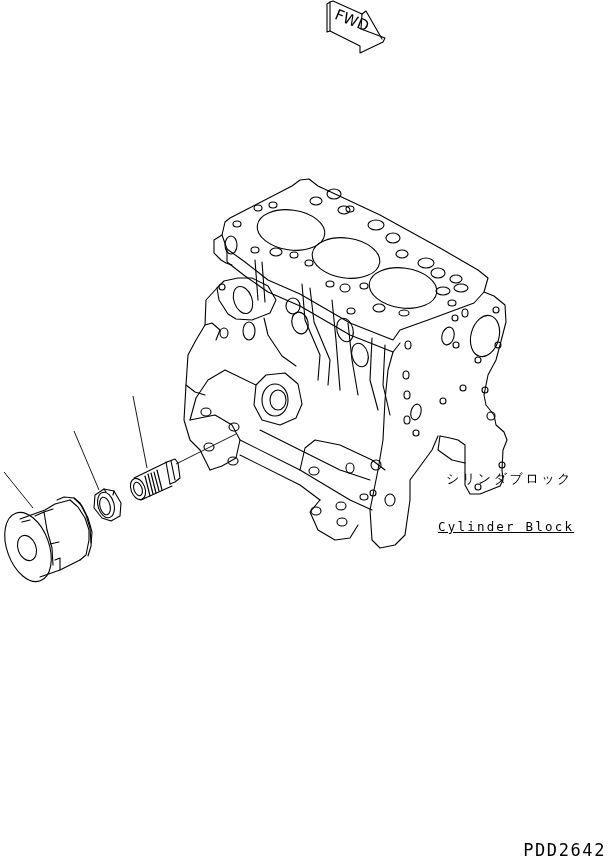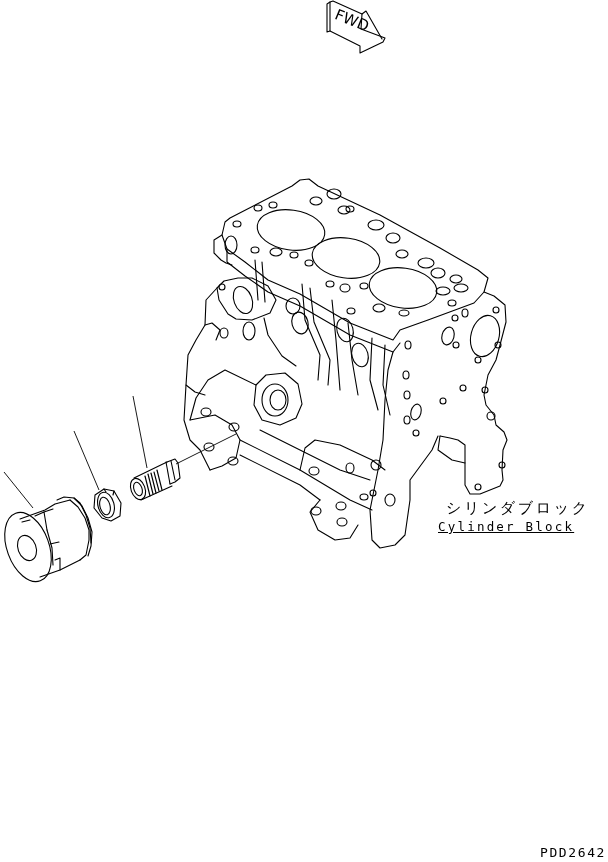--- a/index.html
+++ b/index.html
@@ -2,23 +2,23 @@
 <html><head>
   <meta charset="utf-8">
   <style>
     html, body { margin: 0; padding: 0; background: #ffffff; }
     body { width: 608px; height: 862px; position: relative; overflow: hidden; }
     .canvas { position: absolute; left: 0; top: 0; width: 608px; height: 862px; }
     .canvas svg { position: absolute; left: 0; top: 0; }
     .ln { fill: none; stroke: #000; stroke-width: 1.1; stroke-linejoin: round; stroke-linecap: round; }
     .ln-thin { fill: none; stroke: #000; stroke-width: 0.9; }
     .label { position: absolute; color: #000; white-space: nowrap; }
-    .label-jp { left: 446px; top: 499px; font-family: "DejaVu Sans", sans-serif; font-size: 15px; letter-spacing: 2.6px; }
+    .label-jp { left: 446px; top: 470px; font-family: "DejaVu Sans", sans-serif; font-size: 13px; letter-spacing: 2.6px; }
     .label-en { left: 438px; top: 519px; font-family: "DejaVu Sans Mono", monospace; font-size: 12.5px; letter-spacing: 2.2px; text-decoration: underline; }
-    .drawing-id { position: absolute; right: 2px; bottom: 2px; font-family: "DejaVu Sans Mono", monospace; font-size: 13px; letter-spacing: 1.6px; color: #000; }
+    .drawing-id { position: absolute; right: 2px; bottom: 2px; font-family: "DejaVu Sans Mono", monospace; font-size: 17px; letter-spacing: 1.6px; color: #000; }
     .fwd-text { font-family: "DejaVu Sans", sans-serif; font-size: 15px; }
   </style>
 </head>
 <body>
 
 <div class="canvas">
 
   <svg width="608" height="862" viewBox="0 0 608 862">
     <g class="ln">
       <path d="M330,2 L333,1 L362,14 L361,29 L385,38 L383,42 L360,53 L360,46 L330,31 Z"></path>

